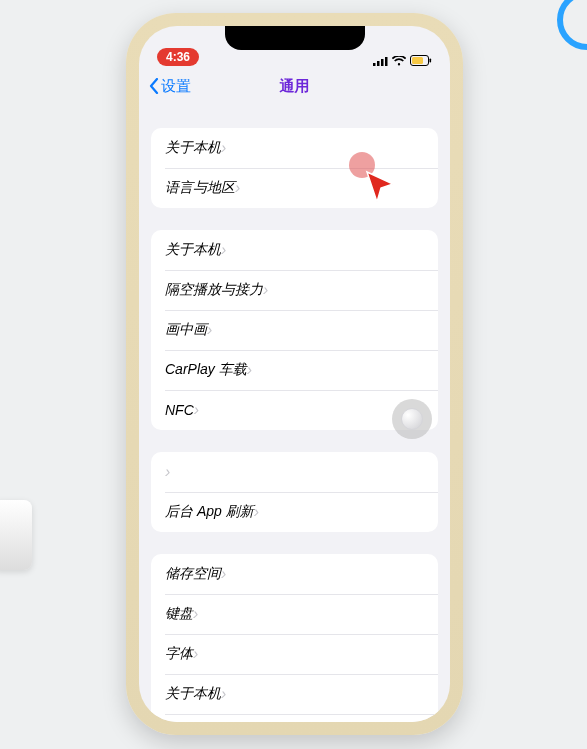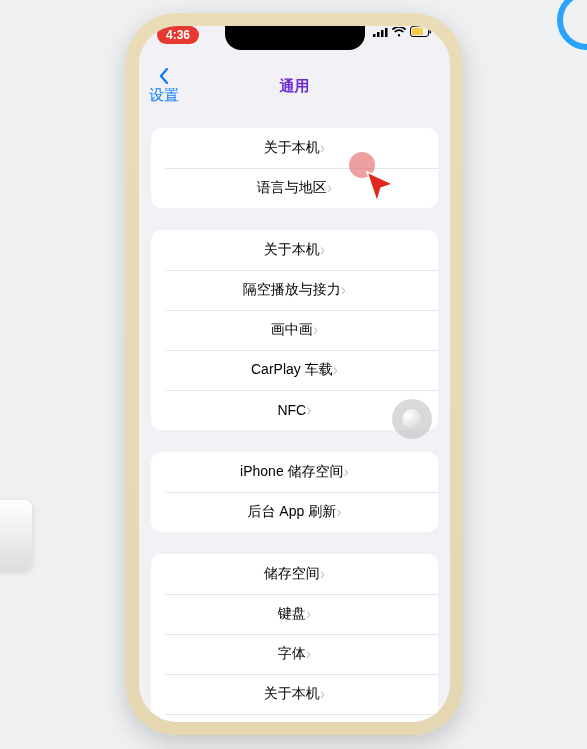--- a/index.html
+++ b/index.html
@@ -54,21 +54,21 @@
       border-bottom-left-radius: 16px;
       border-bottom-right-radius: 16px;
       z-index: 5;
     }
 
     
     .statusbar {
       height: 40px;
       position: relative;
       display: flex;
-      align-items: flex-start;
+      align-items: flex-end;
       justify-content: space-between;
       padding: 0 18px 0;
       font-size: 12px;
       font-weight: 600;
     }
     .time-pill {
       background: #e43a30;
       color: #fff;
       padding: 2px 9px;
       border-radius: 11px;
@@ -82,21 +82,20 @@
       height: 40px;
       display: flex;
       align-items: center;
       position: relative;
       padding: 0 10px;
     }
     .back {
       display: flex; align-items: center;
       color: #0a7aff; font-size: 15px;
       gap: 2px;
-      flex-direction: column;
     }
     .nav-title {
       position: absolute;
       left: 0; right: 0;
       text-align: center;
       font-size: 15px;
       font-weight: 600;
       color: #6d28d9;
       pointer-events: none;
     }
@@ -108,26 +107,27 @@
       overflow: hidden;
     }
     .group {
       background: #fff;
       border-radius: 10px;
       margin-top: 22px;
     }
     .row {
       display: flex;
       align-items: center;
-      justify-content: center;
+      justify-content: flex-start;
       min-height: 40px;
       padding: 0 14px;
       font-size: 14px;
       color: #000;
       position: relative;
+      font-style: italic;
     }
     .row + .row::before {
       content: "";
       position: absolute;
       top: 0; left: 14px; right: 0;
       height: 1px;
       background: #e5e5ea;
     }
     .chev {
       color: #c7c7cc;
@@ -237,21 +237,20 @@
             <span class="chev">›</span>
           </div>
         <div class="row">
             <span>NFC</span>
             <span class="chev">›</span>
           </div>
       </div>
 
       <div class="group">
         <div class="row">
-            <span>iPhone 储存空间</span>
             <span class="chev">›</span>
           </div>
         <div class="row">
             <span>后台 App 刷新</span>
             <span class="chev">›</span>
           </div>
       </div>
 
       <div class="group">
         <div class="row">

